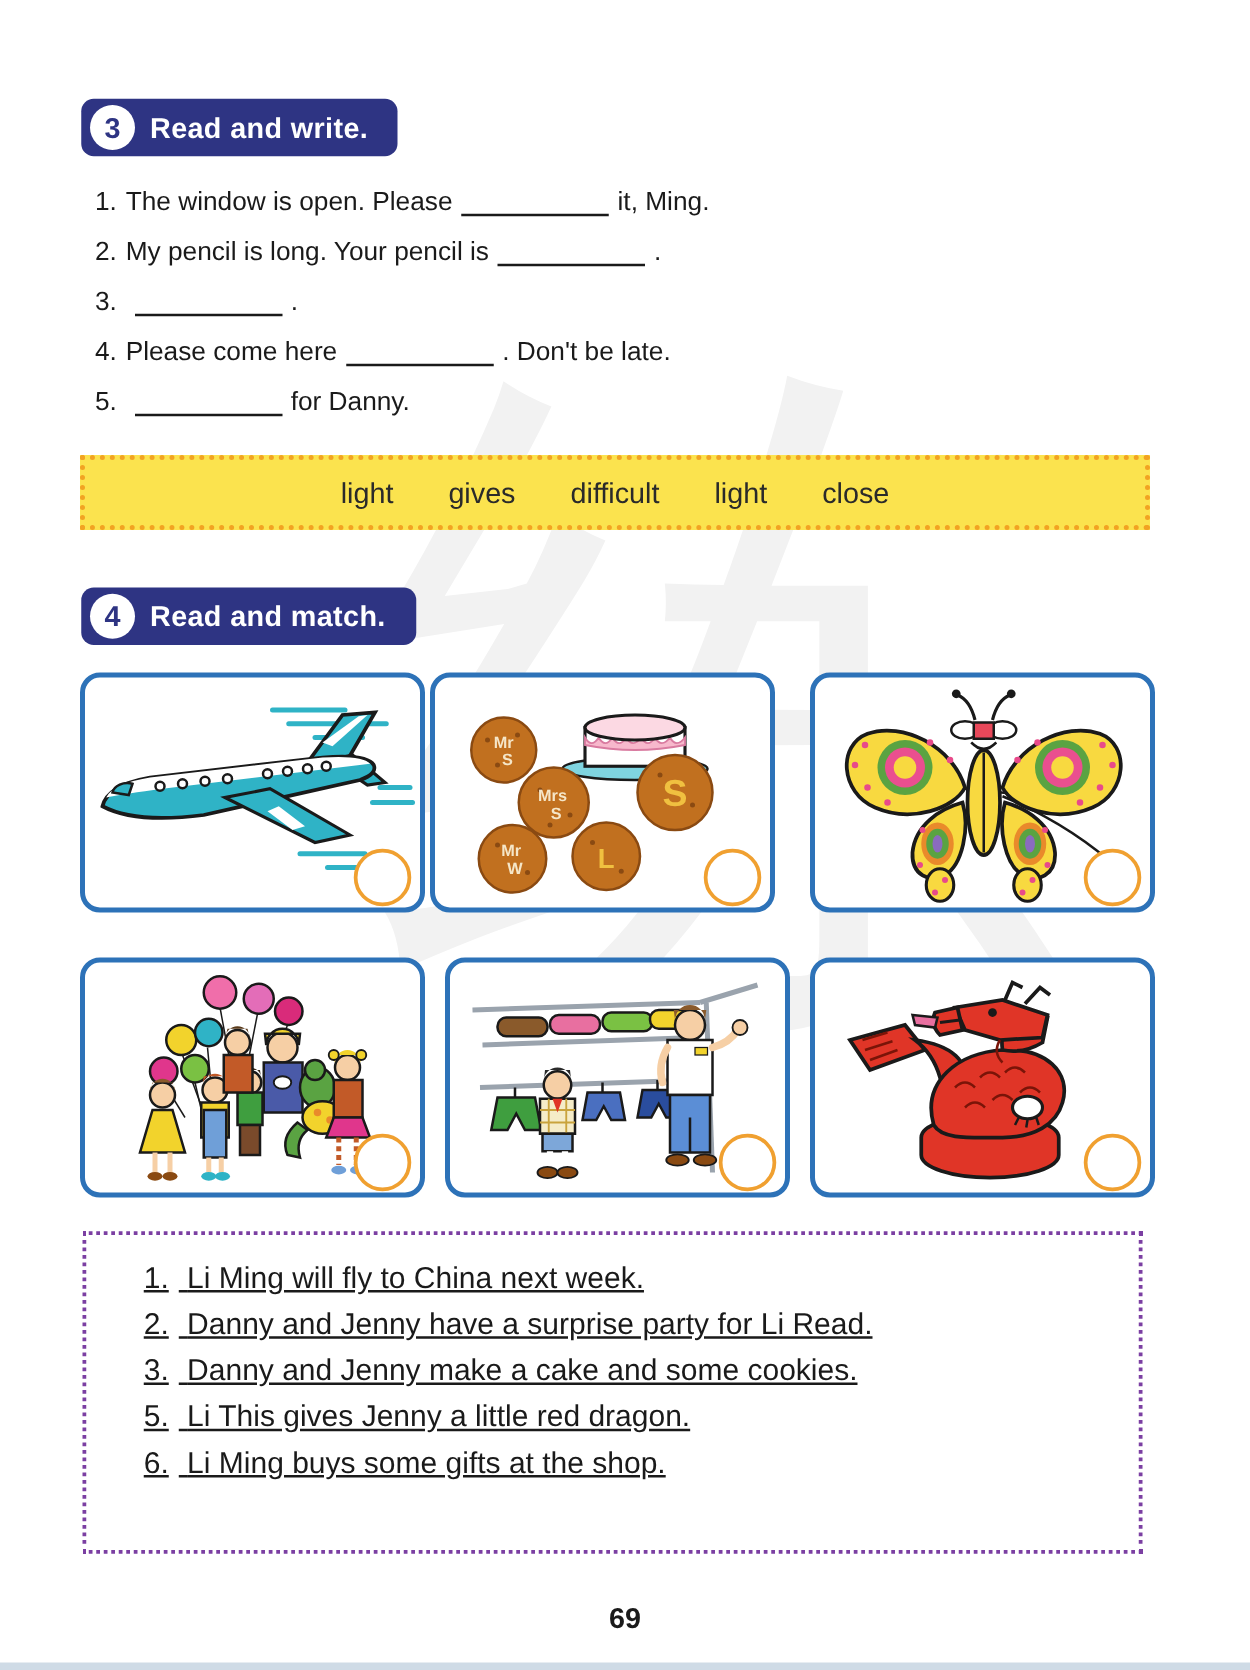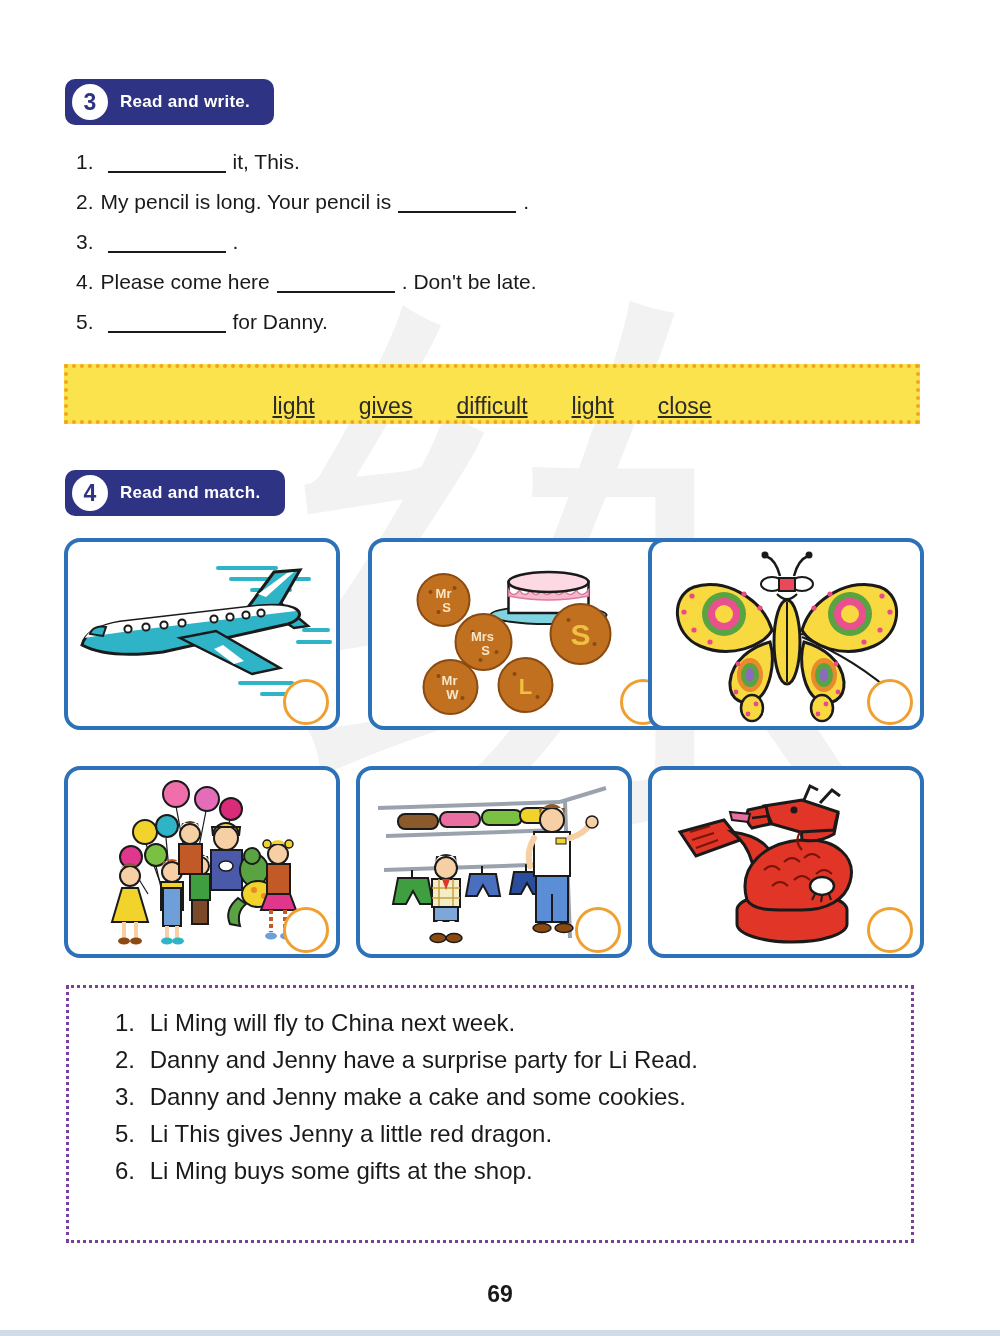--- a/index.html
+++ b/index.html
@@ -7,44 +7,44 @@
         font-family:"Liberation Sans", sans-serif;color:#1a1a1a;overflow:hidden;}
   .watermark{position:absolute;left:300px;top:280px;font-size:560px;color:#f2f2f2;
              line-height:1;user-select:none;z-index:0;}
   .content{position:relative;z-index:1;}
 
   
   .section-header{position:absolute;left:65px;height:46px;display:flex;align-items:center;
         gap:12px;background:#2e3483;color:#fff;border-radius:10px;padding:0 24px 0 7px;}
   .badge{width:36px;height:36px;border-radius:50%;background:#fff;color:#2e3483;
         display:flex;align-items:center;justify-content:center;font-weight:bold;font-size:23px;}
-  .section-title{font-weight:bold;font-size:17px;letter-spacing:.3px;}
+  .section-title{font-weight:bold;font-size:23px;letter-spacing:.3px;}
 
   
   .rw-list{position:absolute;left:76px;top:142px;}
   .rw-item{height:40px;font-size:21px;white-space:nowrap;display:flex;align-items:center;}
   .rw-num{margin-right:7px;}
   .blank{display:inline-block;width:118px;border-bottom:2px solid #1a1a1a;height:20px;
          margin:0 7px;}
 
   
   .word-bank{position:absolute;left:64px;top:364px;width:848px;height:52px;
-        background:#fbe34e;border:4px dotted #f2a322;display:flex;align-items:flex-end;
-        justify-content:center;gap:44px;font-size:23px;color:#2a2a2a;text-decoration:underline;}
+        background:#fbe34e;border:4px dotted #f2a322;display:flex;align-items:center;
+        justify-content:center;gap:44px;font-size:23px;color:#2a2a2a;}
 
   
   .card{position:absolute;width:268px;height:184px;background:#fff;
         border:4px solid #2d72b8;border-radius:16px;}
   .card svg{position:absolute;left:0;top:0;width:100%;height:100%;}
   .answer-circle{position:absolute;right:7px;bottom:1px;width:46px;height:46px;
         border-radius:50%;background:#fff;border:3px solid #f0a030;box-sizing:border-box;}
 
   
   .match-box{position:absolute;left:66px;top:985px;width:842px;height:252px;
-        border:3px dotted #7b3fa2;}
+        border:3px dotted #7b3fa2;text-decoration:underline;}
   .match-list{margin:16px 0 0 46px;}
   .match-item{font-size:24px;line-height:37px;white-space:nowrap;}
   .match-num{margin-right:8px;}
 
   .page-number{position:absolute;left:0;top:1281px;width:100%;text-align:center;
         font-weight:bold;font-size:23px;}
   .bottom-edge{position:absolute;left:0;top:1330px;width:100%;height:6px;background:#cfdbe6;}
 </style>
 </head>
 <body>
@@ -54,22 +54,23 @@
   <div class="content">
 
     <div class="section-header" style="top:79px;">
       <div class="badge">3</div>
       <div class="section-title">Read and write.</div>
     </div>
 
     <div class="rw-list">
       <div class="rw-item">
         <span class="rw-num">1.</span>
+        <span>The window is open. Please</span>
         <span class="blank"></span>
-        <span>it, This.</span>
+        <span>it, Ming.</span>
       </div>
       <div class="rw-item">
         <span class="rw-num">2.</span>
         <span>My pencil is long. Your pencil is</span>
         <span class="blank"></span>
         <span>.</span>
       </div>
       <div class="rw-item">
         <span class="rw-num">3.</span>
         <span class="blank"></span>
@@ -127,21 +128,21 @@
             <circle cx="162" cy="75" r="3.6"></circle>
           <circle cx="178" cy="73" r="3.6"></circle>
             <circle cx="193" cy="71" r="3.6"></circle>
         </g>
         <polygon points="112,96 184,132 212,126 148,89" fill="#2fb3c6" stroke="#1a1a1a" stroke-width="2.5"></polygon>
         <polygon points="146,107 166,122 176,119 155,103" fill="#fff"></polygon>
       </svg>
       <div class="answer-circle"></div>
     </div>
 
-    <div class="card" style="left:368px;top:538px;padding-left:33px;">
+    <div class="card" style="left:344px;top:538px;">
       <svg viewBox="0 0 268 184">
         <ellipse cx="160" cy="73" rx="58" ry="9" fill="#7fd4e0" stroke="#1a1a1a" stroke-width="2"></ellipse>
         <rect x="120" y="40" width="80" height="31" fill="#fff" stroke="#1a1a1a" stroke-width="2.5"></rect>
         <path d="M120,48 q5,9 11,0 q5,9 11,0 q5,9 11,0 q5,9 12,0 q5,9 11,0 q5,9 12,0 q5,9 12,0 v6
                  q-40,8 -80,0 z" fill="#f7b8cc" stroke="#d97ba0" stroke-width="1.5"></path>
         <ellipse cx="160" cy="40" rx="40" ry="10" fill="#fcd9e3" stroke="#1a1a1a" stroke-width="2.5"></ellipse>
         <g stroke="#8a4a12" stroke-width="2">
           <circle cx="55" cy="58" r="26" fill="#c1701f"></circle>
           <circle cx="95" cy="100" r="28" fill="#c1701f"></circle>
           <circle cx="192" cy="92" r="30" fill="#c1701f"></circle>

